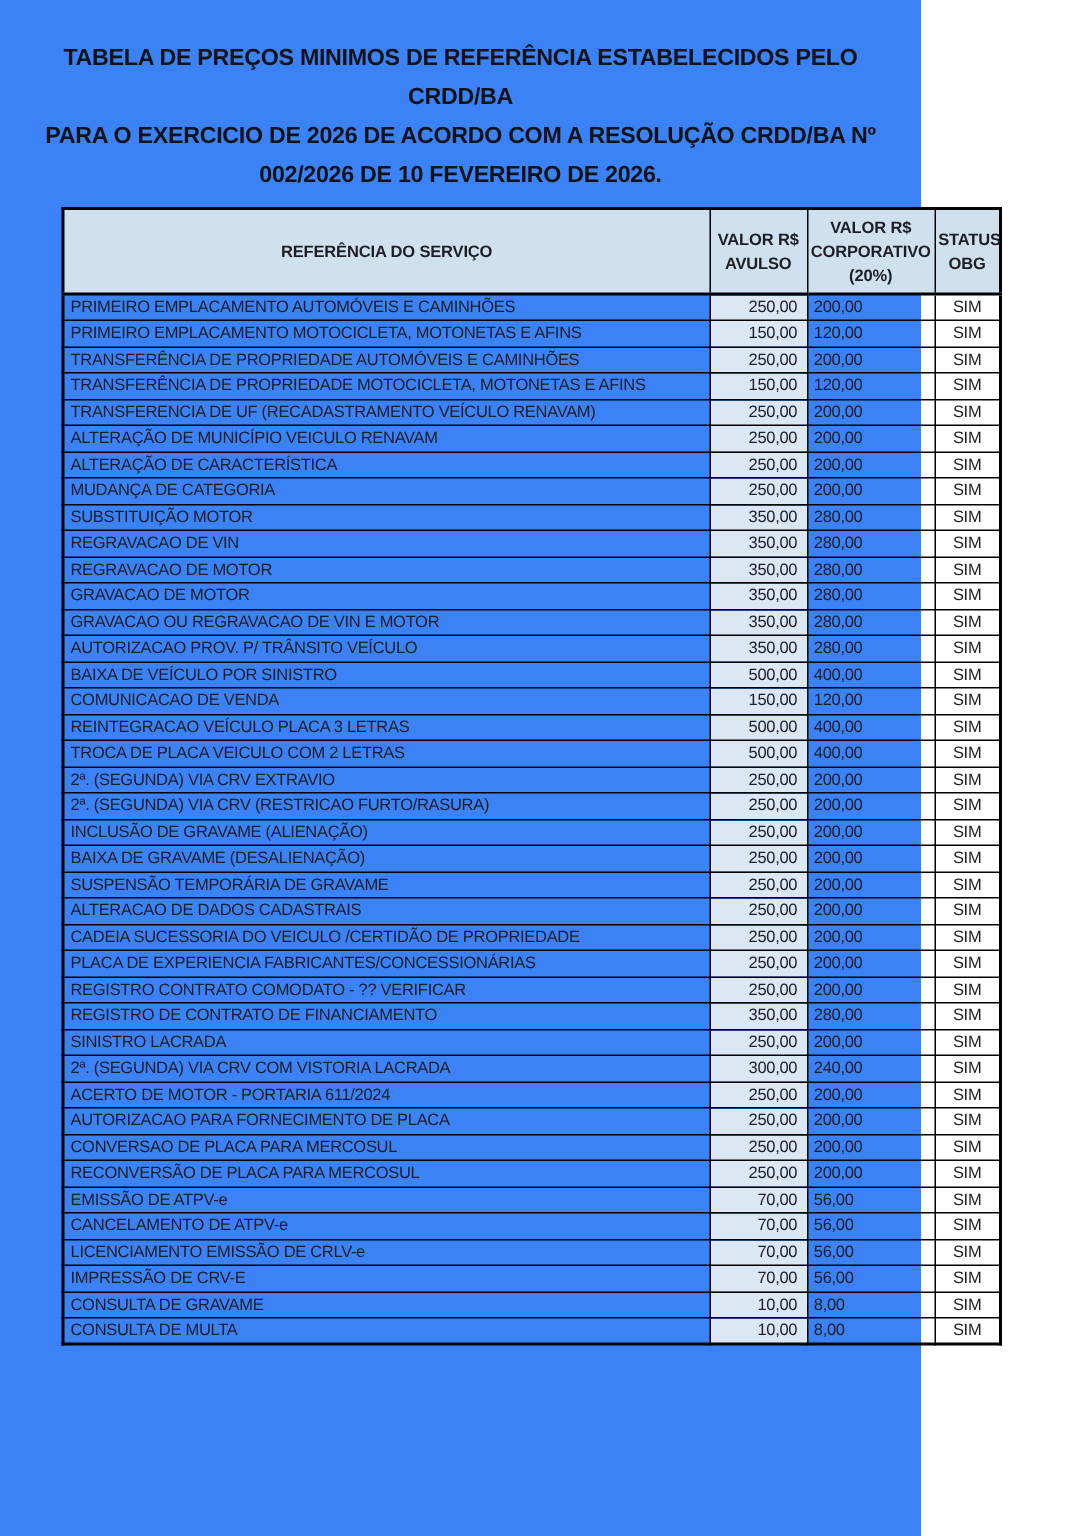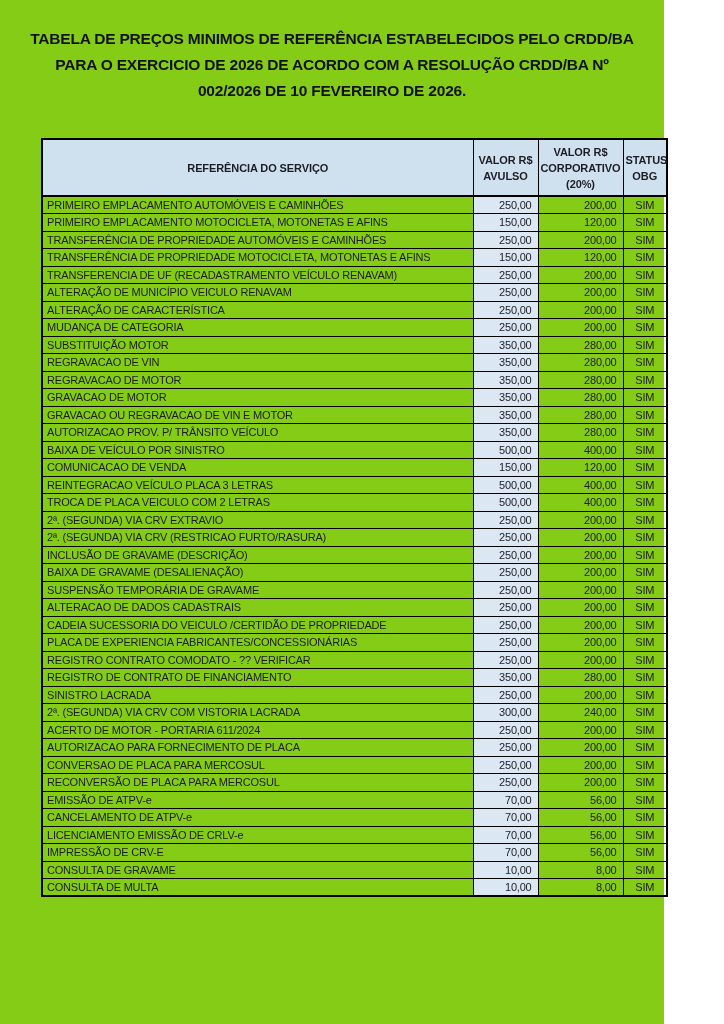--- a/index.html
+++ b/index.html
@@ -10,21 +10,21 @@
   }
   * { box-sizing: border-box; }
   html, body { margin: 0; padding: 0; background: #ffffff; }
   body {
     width: 724px; height: 1024px;
     font-family: "Liberation Sans", sans-serif;
     color: var(--text);
     position: relative;
     overflow: hidden;
   }
-  .page { position: relative; width: 664px; height: 1024px; background: #84cc16; }
+  .page { position: relative; width: 614px; height: 1024px; background: #3b82f6; }
   .title {
     position: absolute; top: 26px; left: 12px; right: 12px;
     text-align: center; font-weight: bold; font-size: 15.5px;
     line-height: 26px; color: #121217; letter-spacing: -0.2px;
   }
   table.price-table {
     position: absolute; top: 138px; left: 41px;
     width: 625px;
     border-collapse: collapse; table-layout: fixed;
     border: 2px solid var(--border);
@@ -45,21 +45,21 @@
   }
   tbody td {
     font-size: 11px; height: 17.5px;
     padding: 0 5px 0 4px;
     white-space: nowrap; overflow: hidden;
     letter-spacing: -0.2px;
     vertical-align: middle;
   }
   td.desc   { text-align: left; }
   td.avulso { background: var(--avulso-bg); text-align: right; padding-right: 6px; }
-  td.corp   { text-align: right; padding-right: 6px; }
+  td.corp   { padding-right: 6px; }
   td.status { text-align: center; padding: 1px 2px; }
 </style>
 </head>
 <body>
 
 <div class="page">
 
   <div class="title">
     <div class="title-line">TABELA DE PREÇOS MINIMOS DE REFERÊNCIA ESTABELECIDOS PELO CRDD/BA</div>
     <div class="title-line">PARA O EXERCICIO DE 2026 DE ACORDO COM A RESOLUÇÃO CRDD/BA Nº</div>
@@ -200,21 +200,21 @@
     <td class="corp">200,00</td>
     <td class="status">SIM</td>
   </tr>
         <tr>
     <td class="desc">2ª. (SEGUNDA) VIA CRV (RESTRICAO FURTO/RASURA)</td>
     <td class="avulso">250,00</td>
     <td class="corp">200,00</td>
     <td class="status">SIM</td>
   </tr>
         <tr>
-    <td class="desc">INCLUSÃO DE GRAVAME (DESCRIÇÃO)</td>
+    <td class="desc">INCLUSÃO DE GRAVAME (ALIENAÇÃO)</td>
     <td class="avulso">250,00</td>
     <td class="corp">200,00</td>
     <td class="status">SIM</td>
   </tr>
         <tr>
     <td class="desc">BAIXA DE GRAVAME (DESALIENAÇÃO)</td>
     <td class="avulso">250,00</td>
     <td class="corp">200,00</td>
     <td class="status">SIM</td>
   </tr>

